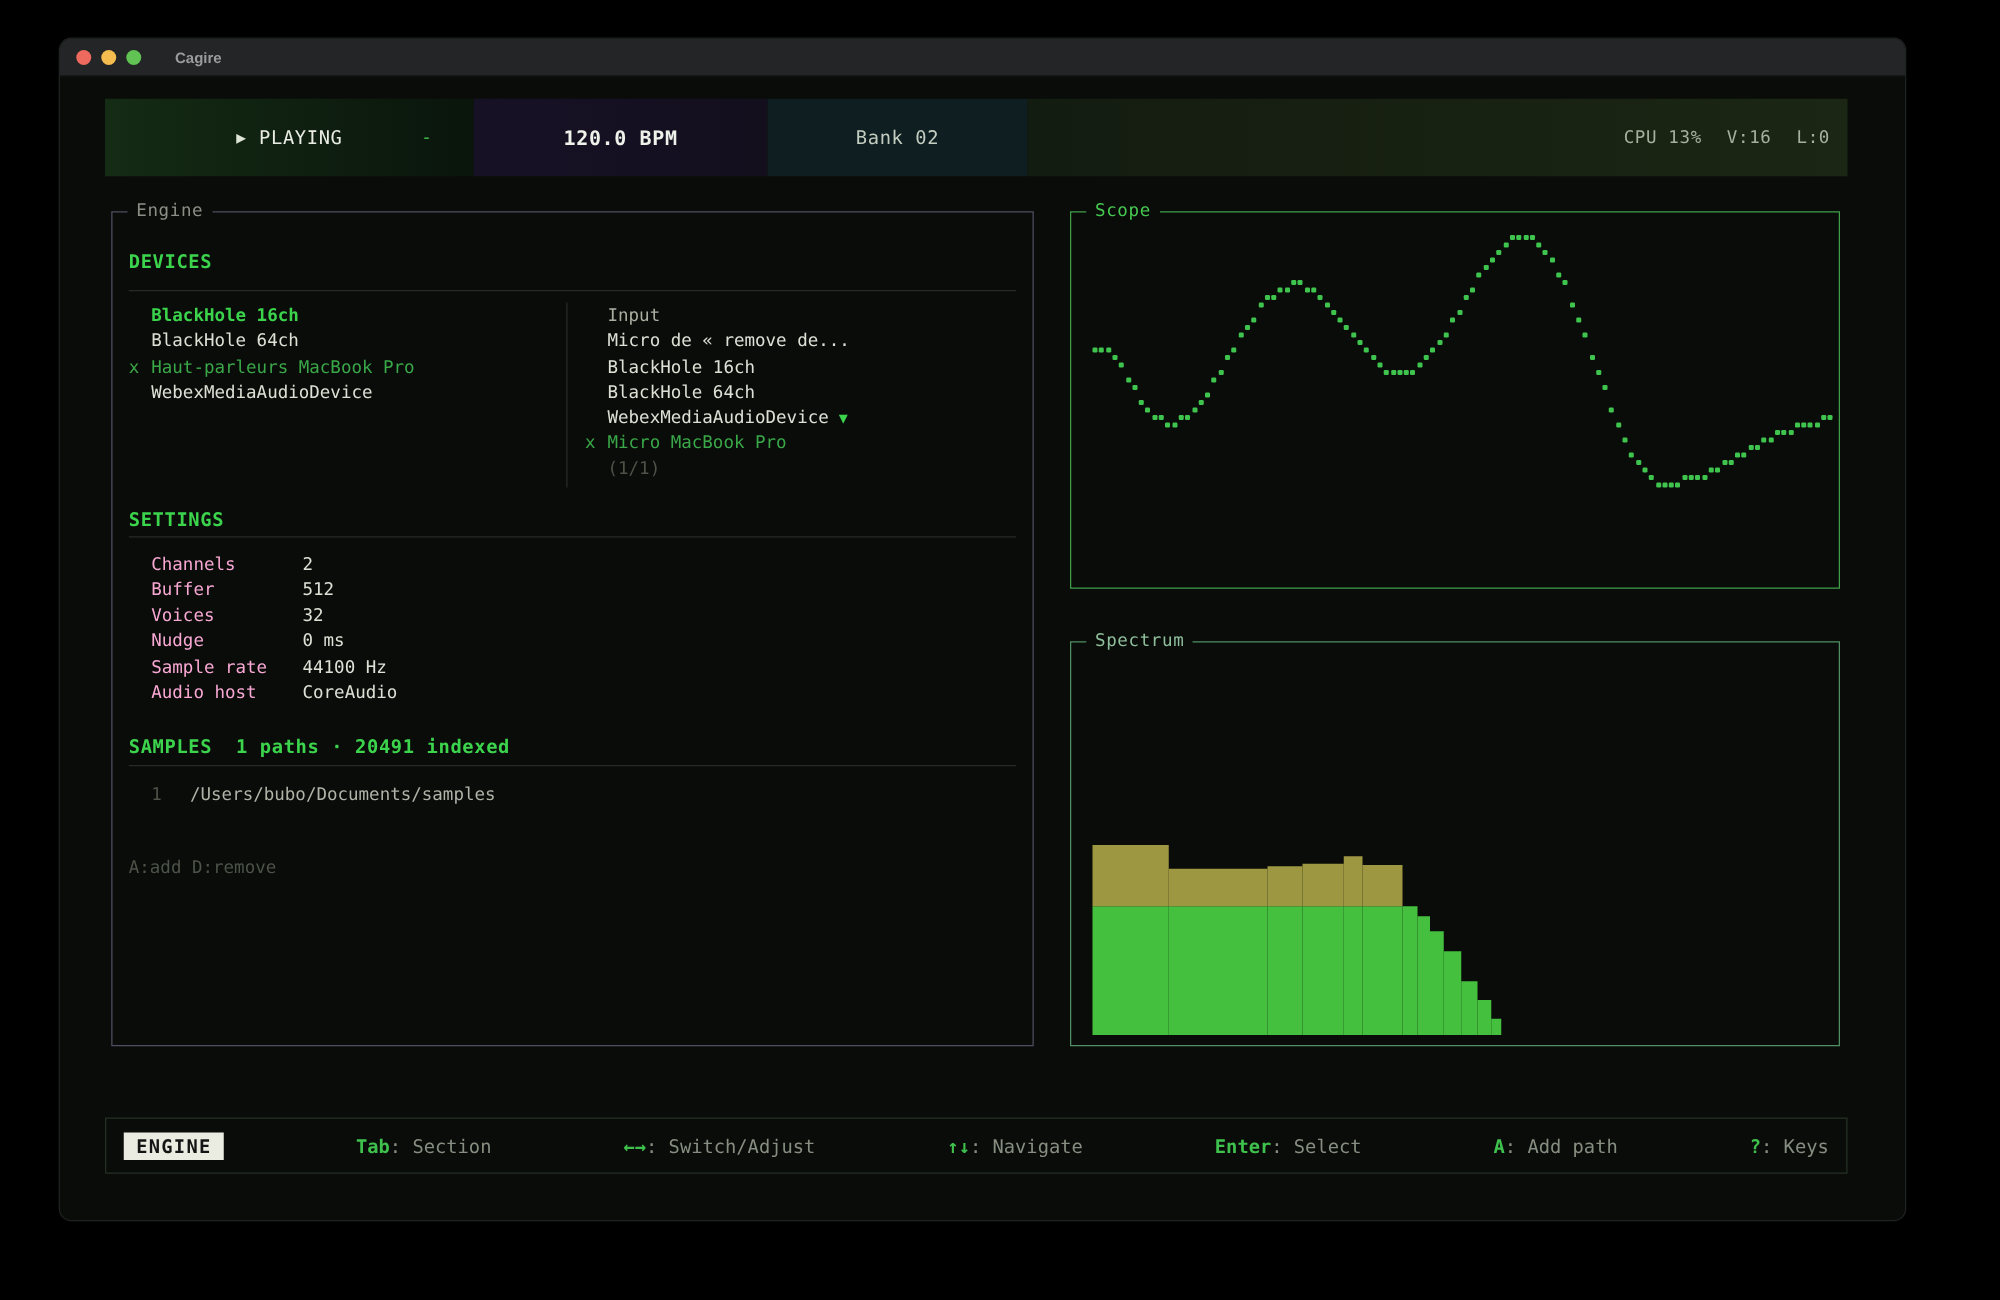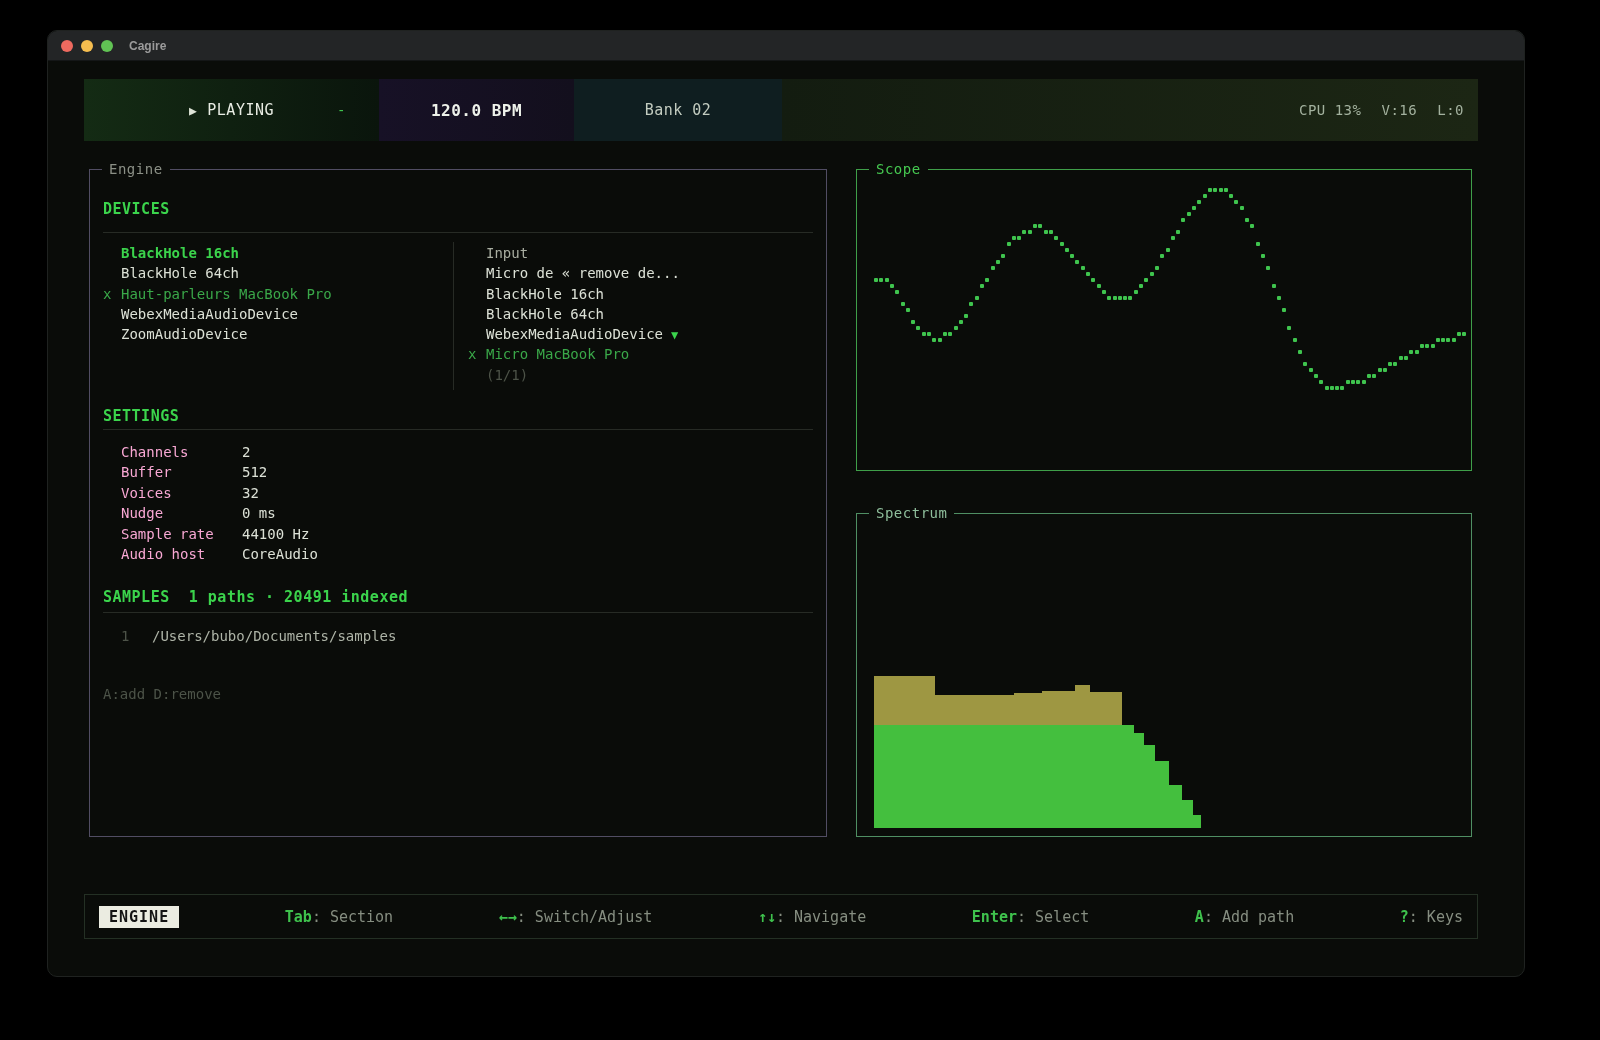--- a/index.html
+++ b/index.html
@@ -7,28 +7,28 @@
               font-family:"DejaVu Sans Mono", monospace; }
   .window { position:absolute; left:47px; top:30px; width:1478px; height:947px;
             background:#0a0c09; border-radius:10px; overflow:hidden;
             box-shadow:0 18px 60px rgba(0,0,0,.8); border:1px solid #1f2220; }
   .titlebar { position:absolute; left:0; top:0; right:0; height:30px; background:#232526;
               border-bottom:1px solid #141617; display:flex; align-items:center; }
   .tl { width:12px; height:12px; border-radius:50%; margin-left:8px; }
   .tl:first-child { margin-left:13px; }
   .tl.red { background:#ee6a5f; } .tl.yellow { background:#f5bd4f; } .tl.green { background:#61c354; }
   .wtitle { color:#9b9b9b; font-family:"Liberation Sans", sans-serif; font-weight:bold;
-            font-size:12px; margin-left:16px; }
+            font-size:12px; margin-left:27px; }
 
   
   .topbar { position:absolute; left:36px; top:48px; width:1394px; height:62px; display:flex;
             font-size:15px; color:#c3ccc0; letter-spacing:.5px; }
   .seg { display:flex; align-items:center; justify-content:center; height:100%; position:relative; }
   .seg-transport { width:295px; background:linear-gradient(90deg,#142b14,#0a150c); color:#e8ece3; }
-  .seg-bpm { width:195px; background:linear-gradient(90deg,#171126,#130f1d); color:#eef2ea;
+  .seg-bpm { width:235px; background:linear-gradient(90deg,#171126,#130f1d); color:#eef2ea;
              font-weight:bold; font-size:16px; }
   .seg-bank { width:208px; background:#0f1e20; }
   .seg-pattern { width:438px; background:#0c1514; }
   .seg-stats { flex:1; background:linear-gradient(90deg,#131c10,#1c2614); color:#a3b19e;
                justify-content:flex-end; padding-right:14px; gap:20px; font-size:14px; }
   .play-ic { color:#dfe5d8; margin-right:10px; font-size:13px; }
   .tdash { position:absolute; left:253px; top:50%; transform:translateY(-50%);
            color:#3fc44e; font-size:14px; }
 
   
@@ -115,21 +115,20 @@
   <div class="panel engine-panel">
     <span class="panel-label">Engine</span>
 
     <div class="eh" style="top:30px">DEVICES</div>
     <div class="ediv" style="top:62px"></div>
     <div class="dev-col" style="left:13px; top:73px; width:345px;" id="out-rows">
         <div class="dev-row cur"><span class="pfx"></span><span>BlackHole 16ch</span></div>
         <div class="dev-row item"><span class="pfx"></span><span>BlackHole 64ch</span></div>
         <div class="dev-row on"><span class="pfx">x</span><span>Haut-parleurs MacBook Pro</span></div>
         <div class="dev-row item"><span class="pfx"></span><span>WebexMediaAudioDevice</span></div>
-        <div class="dev-row item"><span class="pfx"></span><span>ZoomAudioDevice</span></div>
       </div>
     <div class="vdiv"></div>
     <div class="dev-col" style="left:378px; top:73px; width:340px;" id="in-rows">
         <div class="dev-row hdr"><span class="pfx"></span><span>Input</span></div>
         <div class="dev-row item"><span class="pfx"></span><span>Micro de « remove de...</span></div>
         <div class="dev-row item"><span class="pfx"></span><span>BlackHole 16ch</span></div>
         <div class="dev-row item"><span class="pfx"></span><span>BlackHole 64ch</span></div>
         <div class="dev-row item"><span class="pfx"></span><span>WebexMediaAudioDevice</span><span class="sfx">▼</span></div>
         <div class="dev-row on"><span class="pfx">x</span><span>Micro MacBook Pro</span></div>
         <div class="dev-row dim"><span class="pfx"></span><span>(1/1)</span></div>

